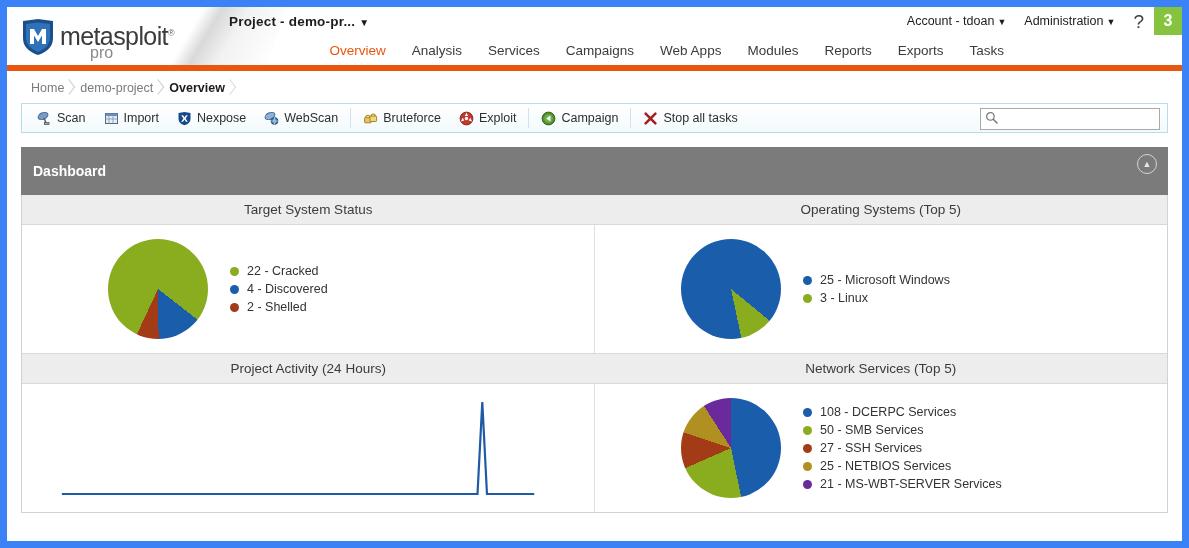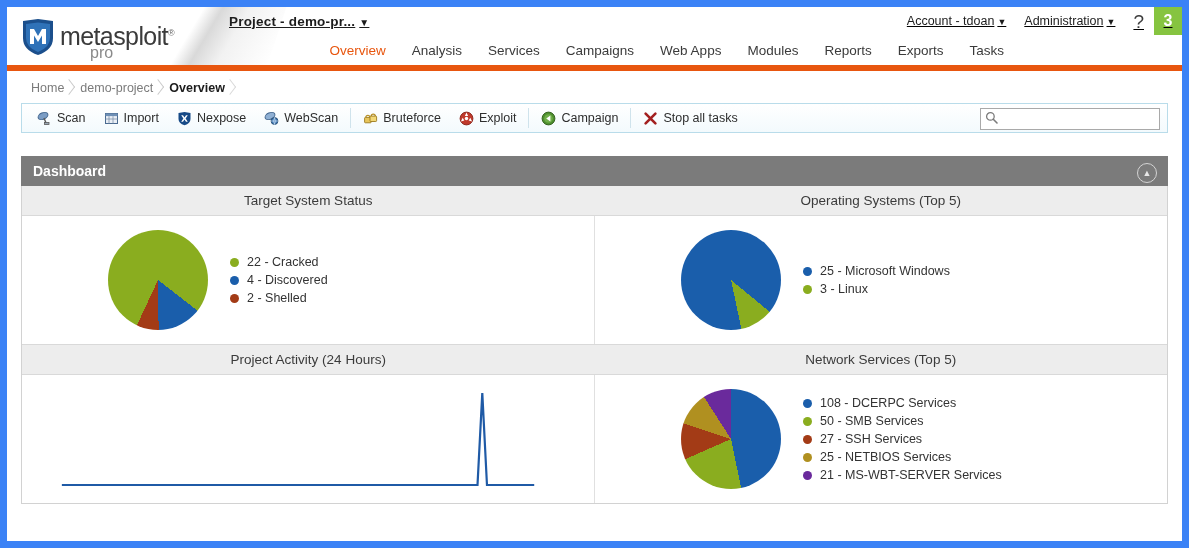--- a/index.html
+++ b/index.html
@@ -44,27 +44,27 @@
   }
   .logo-reg { font-size: 9px; vertical-align: super; color: #6b6b6b; }
   .logo-sub {
     font-size: 16px; color: #8a8a8a; margin-left: 30px;
     line-height: 11px; margin-top: -2px;
   }
 
   .project-sel {
     position: absolute; left: 222px; top: 7px;
     font-size: 13.5px; color: #1c1c1c; font-weight: bold;
-    letter-spacing: .2px; cursor: pointer; text-decoration: underline;
+    letter-spacing: .2px; cursor: pointer;
   }
   .project-sel .caret { font-size: 10px; margin-left: 4px; }
 
   .acct-zone {
     position: absolute; right: 0; top: 0;
-    display: flex; align-items: center; height: 28px; text-decoration: underline;
+    display: flex; align-items: center; height: 28px;
   }
   .acct-item {
     font-size: 12.5px; color: #1c1c1c; margin-right: 18px;
     cursor: pointer; white-space: nowrap;
   }
   .acct-item .caret { font-size: 9px; margin-left: 3px; }
   .help-q {
     font-size: 19px; color: #3b3b3b; margin-right: 10px;
     cursor: pointer; line-height: 19px;
   }
@@ -138,22 +138,22 @@
   }
   .search-box input {
     border: 0; outline: 0; flex: 1;
     font-size: 12.5px; color: #9a9a9a;
     font-family: "Liberation Sans", sans-serif;
     background: transparent;
   }
 
   
   .dash-bar {
-    margin: 23px 14px 0 14px;
-    height: 30px; background: #7b7b7b;
+    margin: 14px 14px 0 14px;
+    height: 48px; background: #7b7b7b;
     display: flex; align-items: center;
     padding: 0 12px; position: relative;
   }
   .dash-title { color: #ffffff; font-size: 14px; font-weight: bold; }
   .collapse-btn {
     position: absolute; right: 11px; top: 7px;
     width: 20px; height: 20px; border-radius: 50%;
     border: 1px solid #d4d4d4; color: #e8e8e8;
     display: flex; align-items: center; justify-content: center;
     font-size: 9px; cursor: pointer;

